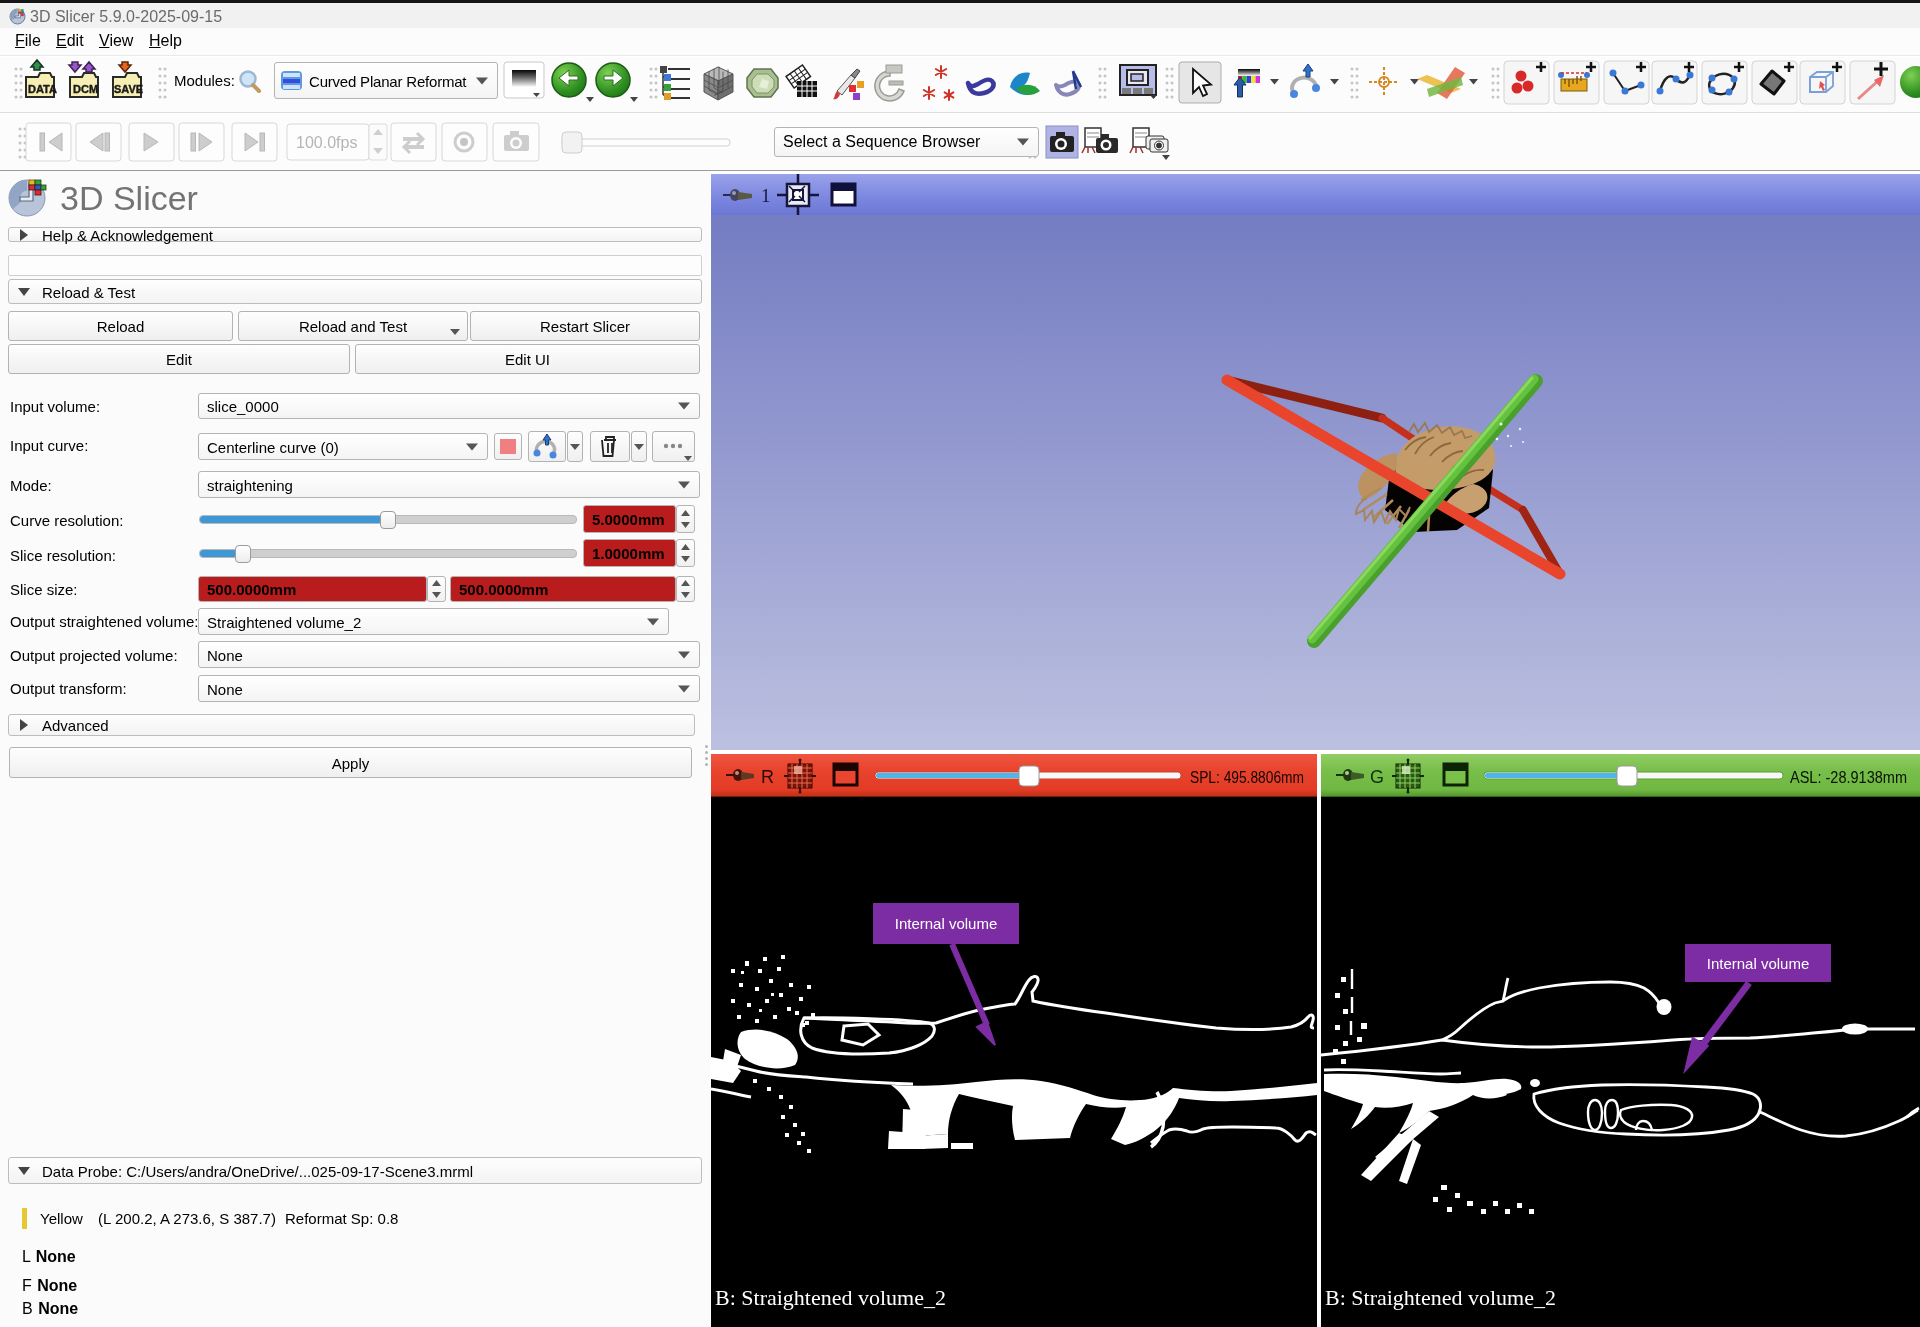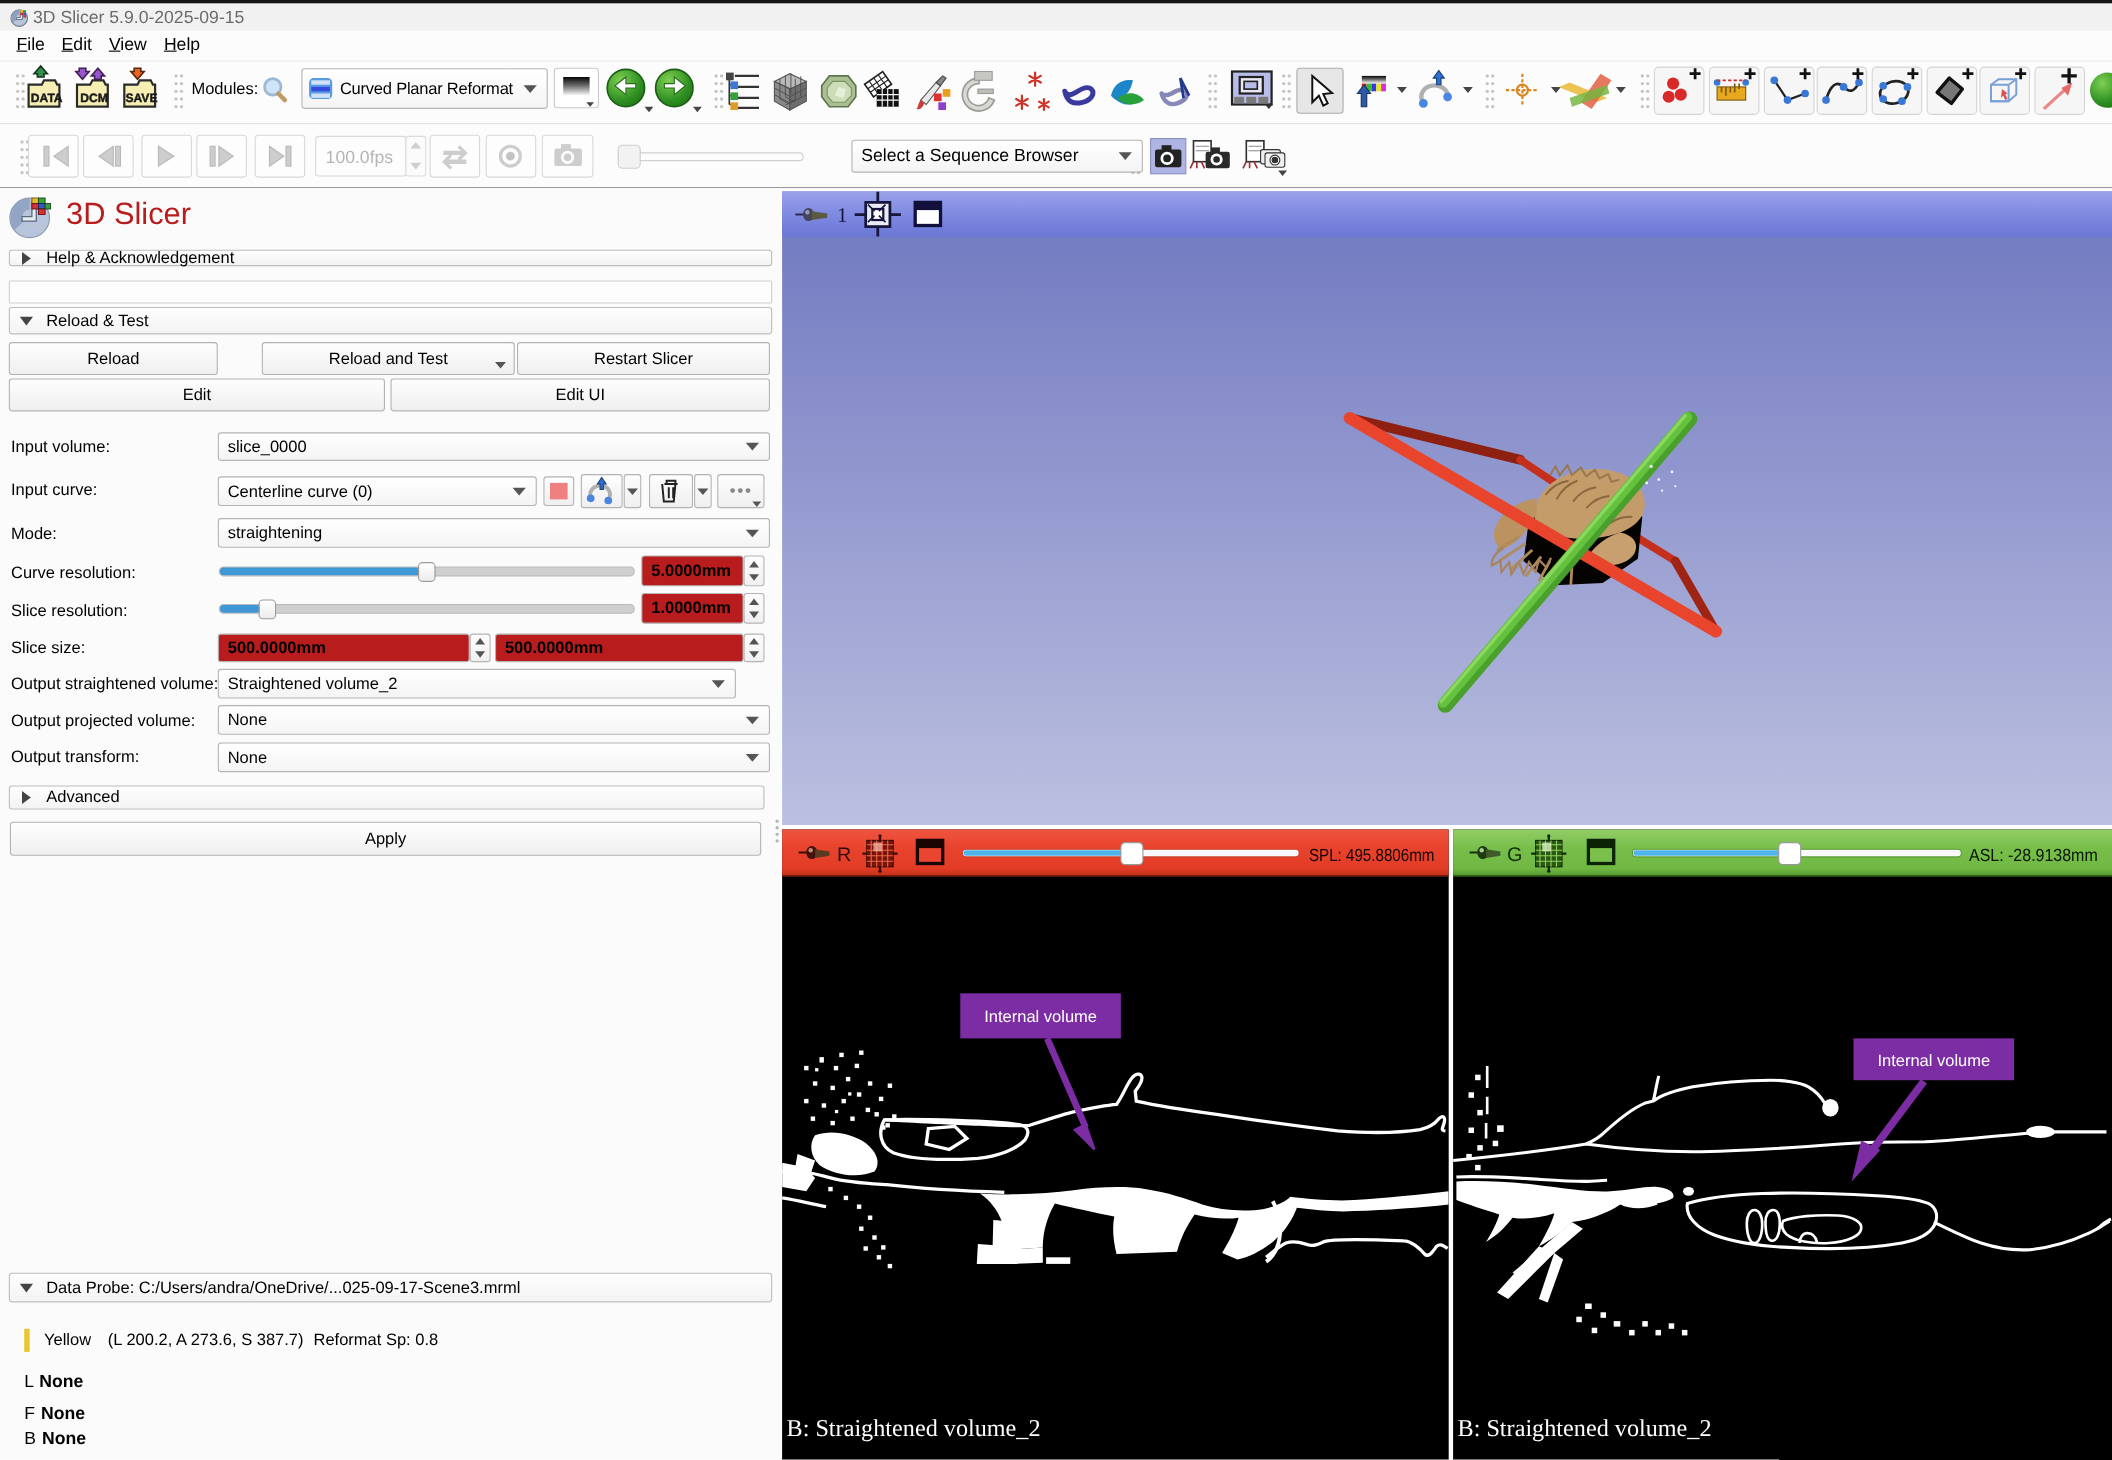--- a/index.html
+++ b/index.html
@@ -529,33 +529,33 @@
       <path d="M14 22 h9 v-14 l4 0 v18 h-13 z" fill="#e8ecf2" stroke="#5a6a80" stroke-width="1.2"></path>
       <g>
         <rect x="23" y="5" width="6" height="5" fill="#e8b820" stroke="#6a5a10" stroke-width="0.8"></rect>
         <rect x="29" y="5" width="6" height="5" fill="#38a038" stroke="#174517" stroke-width="0.8"></rect>
         <rect x="23" y="10" width="6" height="5" fill="#d83030" stroke="#5e1010" stroke-width="0.8"></rect>
         <rect x="29" y="10" width="6" height="5" fill="#3858c8" stroke="#101f55" stroke-width="0.8"></rect>
         <rect x="29" y="15" width="6" height="5" fill="#d83030" stroke="#5e1010" stroke-width="0.8"></rect>
         <rect x="35" y="10" width="5" height="5" fill="#38a038" stroke="#174517" stroke-width="0.8"></rect>
       </g>
     </svg>
-    <div class="abs" style="left:60px;top:8px;font-size:28px;color:#b91c1c;">3D Slicer</div>
+    <div class="abs" style="left:60px;top:8px;font-size:34px;color:#737373;">3D Slicer</div>
 
     <div class="cbox" style="top:56px;height:15px;">
       <div class="harrow-r"></div>
         <div class="htext">Help &amp; Acknowledgement</div>
     </div>
     <div class="abs" style="left:8px;top:84px;width:694px;height:21px;background:#fdfdfd;border:1px solid #cfcfcf;border-radius:2px;"></div>
 
     <div class="cbox" style="top:108px;height:25px;">
       <div class="harrow-d"></div>
         <div class="htext">Reload &amp; Test</div>
     </div>
-    <div class="pbtn" style="left:8px;top:140px;width:190px;height:30px;">
+    <div class="pbtn" style="left:8px;top:140px;width:225px;height:30px;">
         <span>Reload</span>
       </div>
     <div class="pbtn" style="left:238px;top:140px;width:230px;height:30px;">
         <span>Reload and Test</span>
       <svg width="12" height="8" style="position:absolute;right:6px;bottom:4px;">
           <path d="M1 1 l10 0 l-5 6 z" fill="#555"></path>
         </svg>
     </div>
     <div class="pbtn" style="left:470px;top:140px;width:230px;height:30px;">
         <span>Restart Slicer</span>

